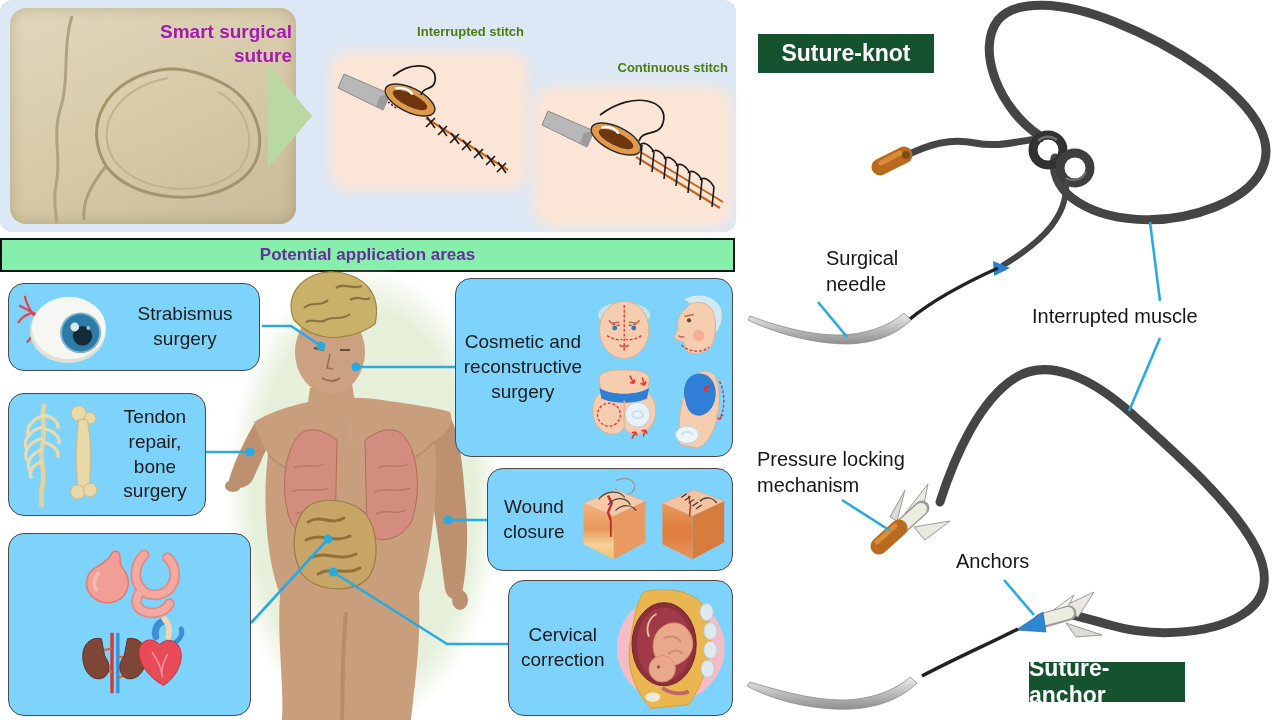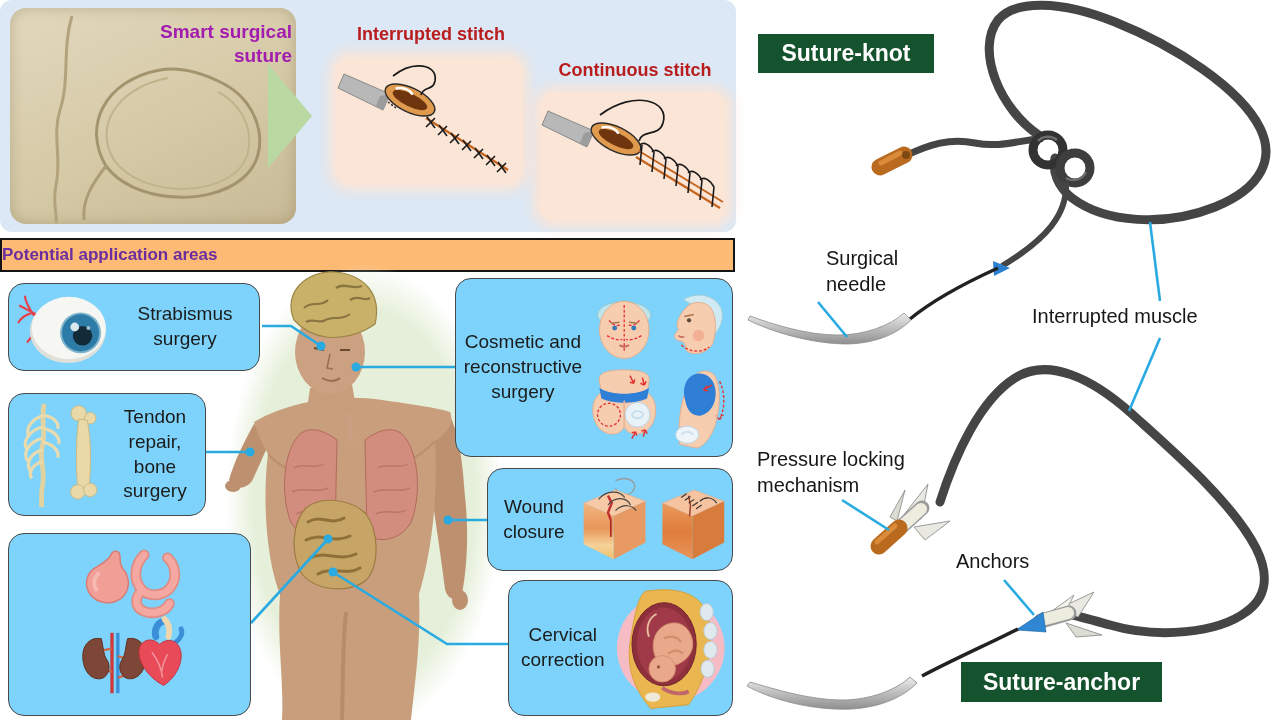--- a/index.html
+++ b/index.html
@@ -9,26 +9,26 @@
 
   
   .top-panel{left:0;top:0;width:736px;height:232px;background:#dce8f5;border-radius:12px;}
   .photo{left:10px;top:8px;width:286px;height:216px;border-radius:16px;
          background:linear-gradient(155deg,#e2d8bd 0%,#d5c9a6 55%,#c8ba96 100%);
          box-shadow:inset 0 0 14px rgba(120,105,70,.35);}
   .photo-caption{left:112px;top:20px;width:180px;text-align:right;color:#a21caf;
                  font-weight:bold;font-size:19px;line-height:1.25;}
   .green-arrow{left:268px;top:64px;width:0;height:0;border-top:52px solid transparent;
                border-bottom:52px solid transparent;border-left:44px solid #b9d8a2;}
-  .stitch-label{font-weight:bold;font-size:18px;color:#b91c1c;text-align:center;}
+  .stitch-label{font-weight:bold;font-size:13px;color:#4d7c0f;text-align:right;}
   .peach-panel{background:#fbe5d6;border-radius:14px;box-shadow:0 0 12px 7px rgba(251,229,214,.95);}
 
   
-  .apps-header{left:0;top:238px;width:731px;height:30px;background:#fdba74;border:2px solid #141414;
-               display:flex;align-items:center;color:#6a2d9e;
+  .apps-header{left:0;top:238px;width:731px;height:30px;background:#86efac;border:2px solid #141414;
+               display:flex;align-items:center;justify-content:center;color:#6a2d9e;
                font-weight:bold;font-size:17px;}
 
   
   .green-ellipse{left:226px;top:264px;width:276px;height:468px;
        background:radial-gradient(closest-side,#e5efd9 80%,rgba(229,239,217,0) 100%);}
   .callout{background:#7dd3fc;border:1.6px solid #4a4a4a;border-radius:16px;display:flex;
            align-items:center;justify-content:center;gap:4px;padding:4px 6px;box-sizing:border-box;}
   .callout-label{font-size:19px;color:#1b1b1b;text-align:center;line-height:1.3;}
 
   
@@ -413,21 +413,21 @@
       <path d="M1042,620 L1068,613" stroke="#ececdf" stroke-width="12" stroke-linecap="round"></path>
       <polygon points="1016,630 1043,612 1046,632" fill="#2f86d2" stroke="#1b5fa0" stroke-width=".6"></polygon>
       <path d="M1018,629 C988,644 952,660 922,676" fill="none" stroke="#222" stroke-width="3.5"></path>
       <path d="M747,686 C770,699 812,711 852,709 C882,707 903,697 917,683 L910,677 C896,690 870,700 842,700 C810,700 774,689 750,682 Z" fill="url(#gradNeedle)" stroke="#8c8c8c" stroke-width=".8"></path>
     </g>
   </svg>
 
   <div class="abs blue-tag" style="left:758px;top:34px;width:176px;height:39px;z-index:7;">
     <span>Suture-knot</span>
   </div>
-  <div class="abs blue-tag" style="left:961px;top:662px;width:201px;height:40px;z-index:7;">
+  <div class="abs blue-tag" style="left:1029px;top:662px;width:156px;height:40px;z-index:7;">
     <span>Suture-anchor</span>
   </div>
 
   <div class="abs rlabel" style="left:778px;top:246px;width:100px;z-index:7;margin-left:48px;">Surgical needle</div>
   <div class="abs rlabel" style="left:1032px;top:304px;width:240px;white-space:nowrap;z-index:7;">Interrupted muscle</div>
   <div class="abs rlabel" style="left:757px;top:447px;width:195px;z-index:7;">Pressure locking mechanism</div>
   <div class="abs rlabel" style="left:956px;top:549px;z-index:7;">Anchors</div>
 
 </div>
 

